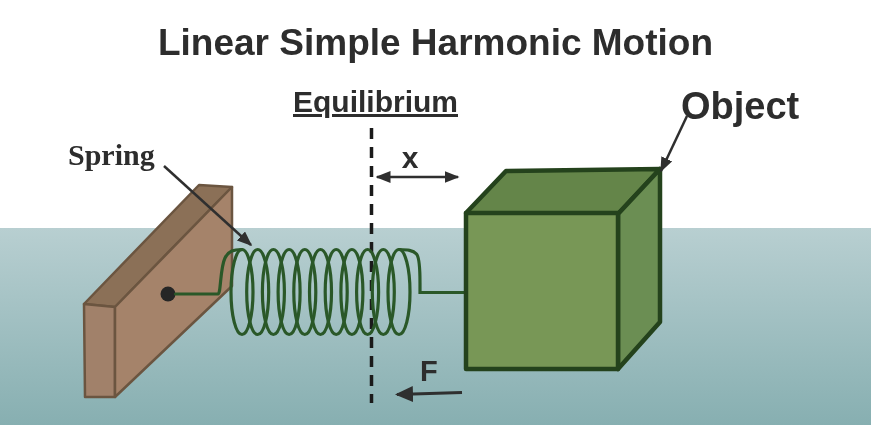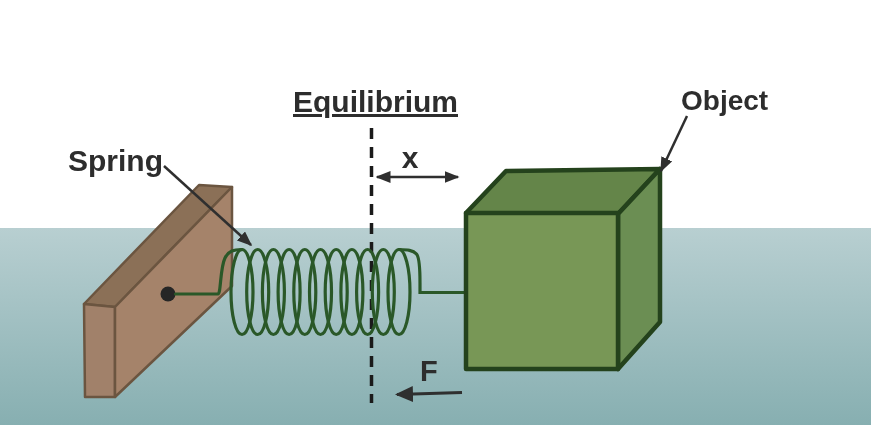--- a/index.html
+++ b/index.html
@@ -18,22 +18,22 @@
     white-space:nowrap;
     user-select:none;
   }
   .title{
     left:0;right:0;top:24px;
     text-align:center;
     font-size:37px;
     letter-spacing:0;
   }
   .lbl-equilibrium{left:293px;top:87px;font-size:30px;text-decoration:underline;}
-  .lbl-object{left:681px;top:87px;font-size:28px;}
-  .lbl-spring{left:68px;top:146px;font-size:30px;}
+  .lbl-object{left:681px;top:87px;font-size:38px;}
+  .lbl-spring{left:68px;top:140px;font-size:30px;font-family:Liberation Serif, serif;}
   .lbl-x{left:396px;top:143px;width:28px;text-align:center;font-size:30px;}
   .lbl-f{left:420px;top:357px;font-size:29px;}
 </style>
 </head>
 <body>
 
 <div class="stage">
 
   <svg width="871" height="425" viewBox="0 0 871 425">
     <defs>
@@ -85,18 +85,19 @@
     </g>
 
     <g fill="none" stroke="#2f2f2f">
       <line x1="377" y1="177" x2="458" y2="177" stroke-width="2.5" marker-start="url(#ahSmall)" marker-end="url(#ahSmall)"></line>
       <line x1="462" y1="392.5" x2="397" y2="394.5" stroke-width="3.2" marker-end="url(#ahBig)"></line>
       <line x1="164" y1="166" x2="251" y2="245" stroke-width="2.5" marker-end="url(#ahSmall)"></line>
       <line x1="687" y1="116" x2="661" y2="171" stroke-width="2.5" marker-end="url(#ahSmall)"></line>
     </g>
   </svg>
 
+  <div class="lbl title">Linear Simple Harmonic Motion</div>
   <div class="lbl lbl-equilibrium">Equilibrium</div>
   <div class="lbl lbl-object">Object</div>
   <div class="lbl lbl-spring">Spring</div>
   <div class="lbl lbl-x">x</div>
   <div class="lbl lbl-f">F</div>
 </div>
 
 </body></html>

